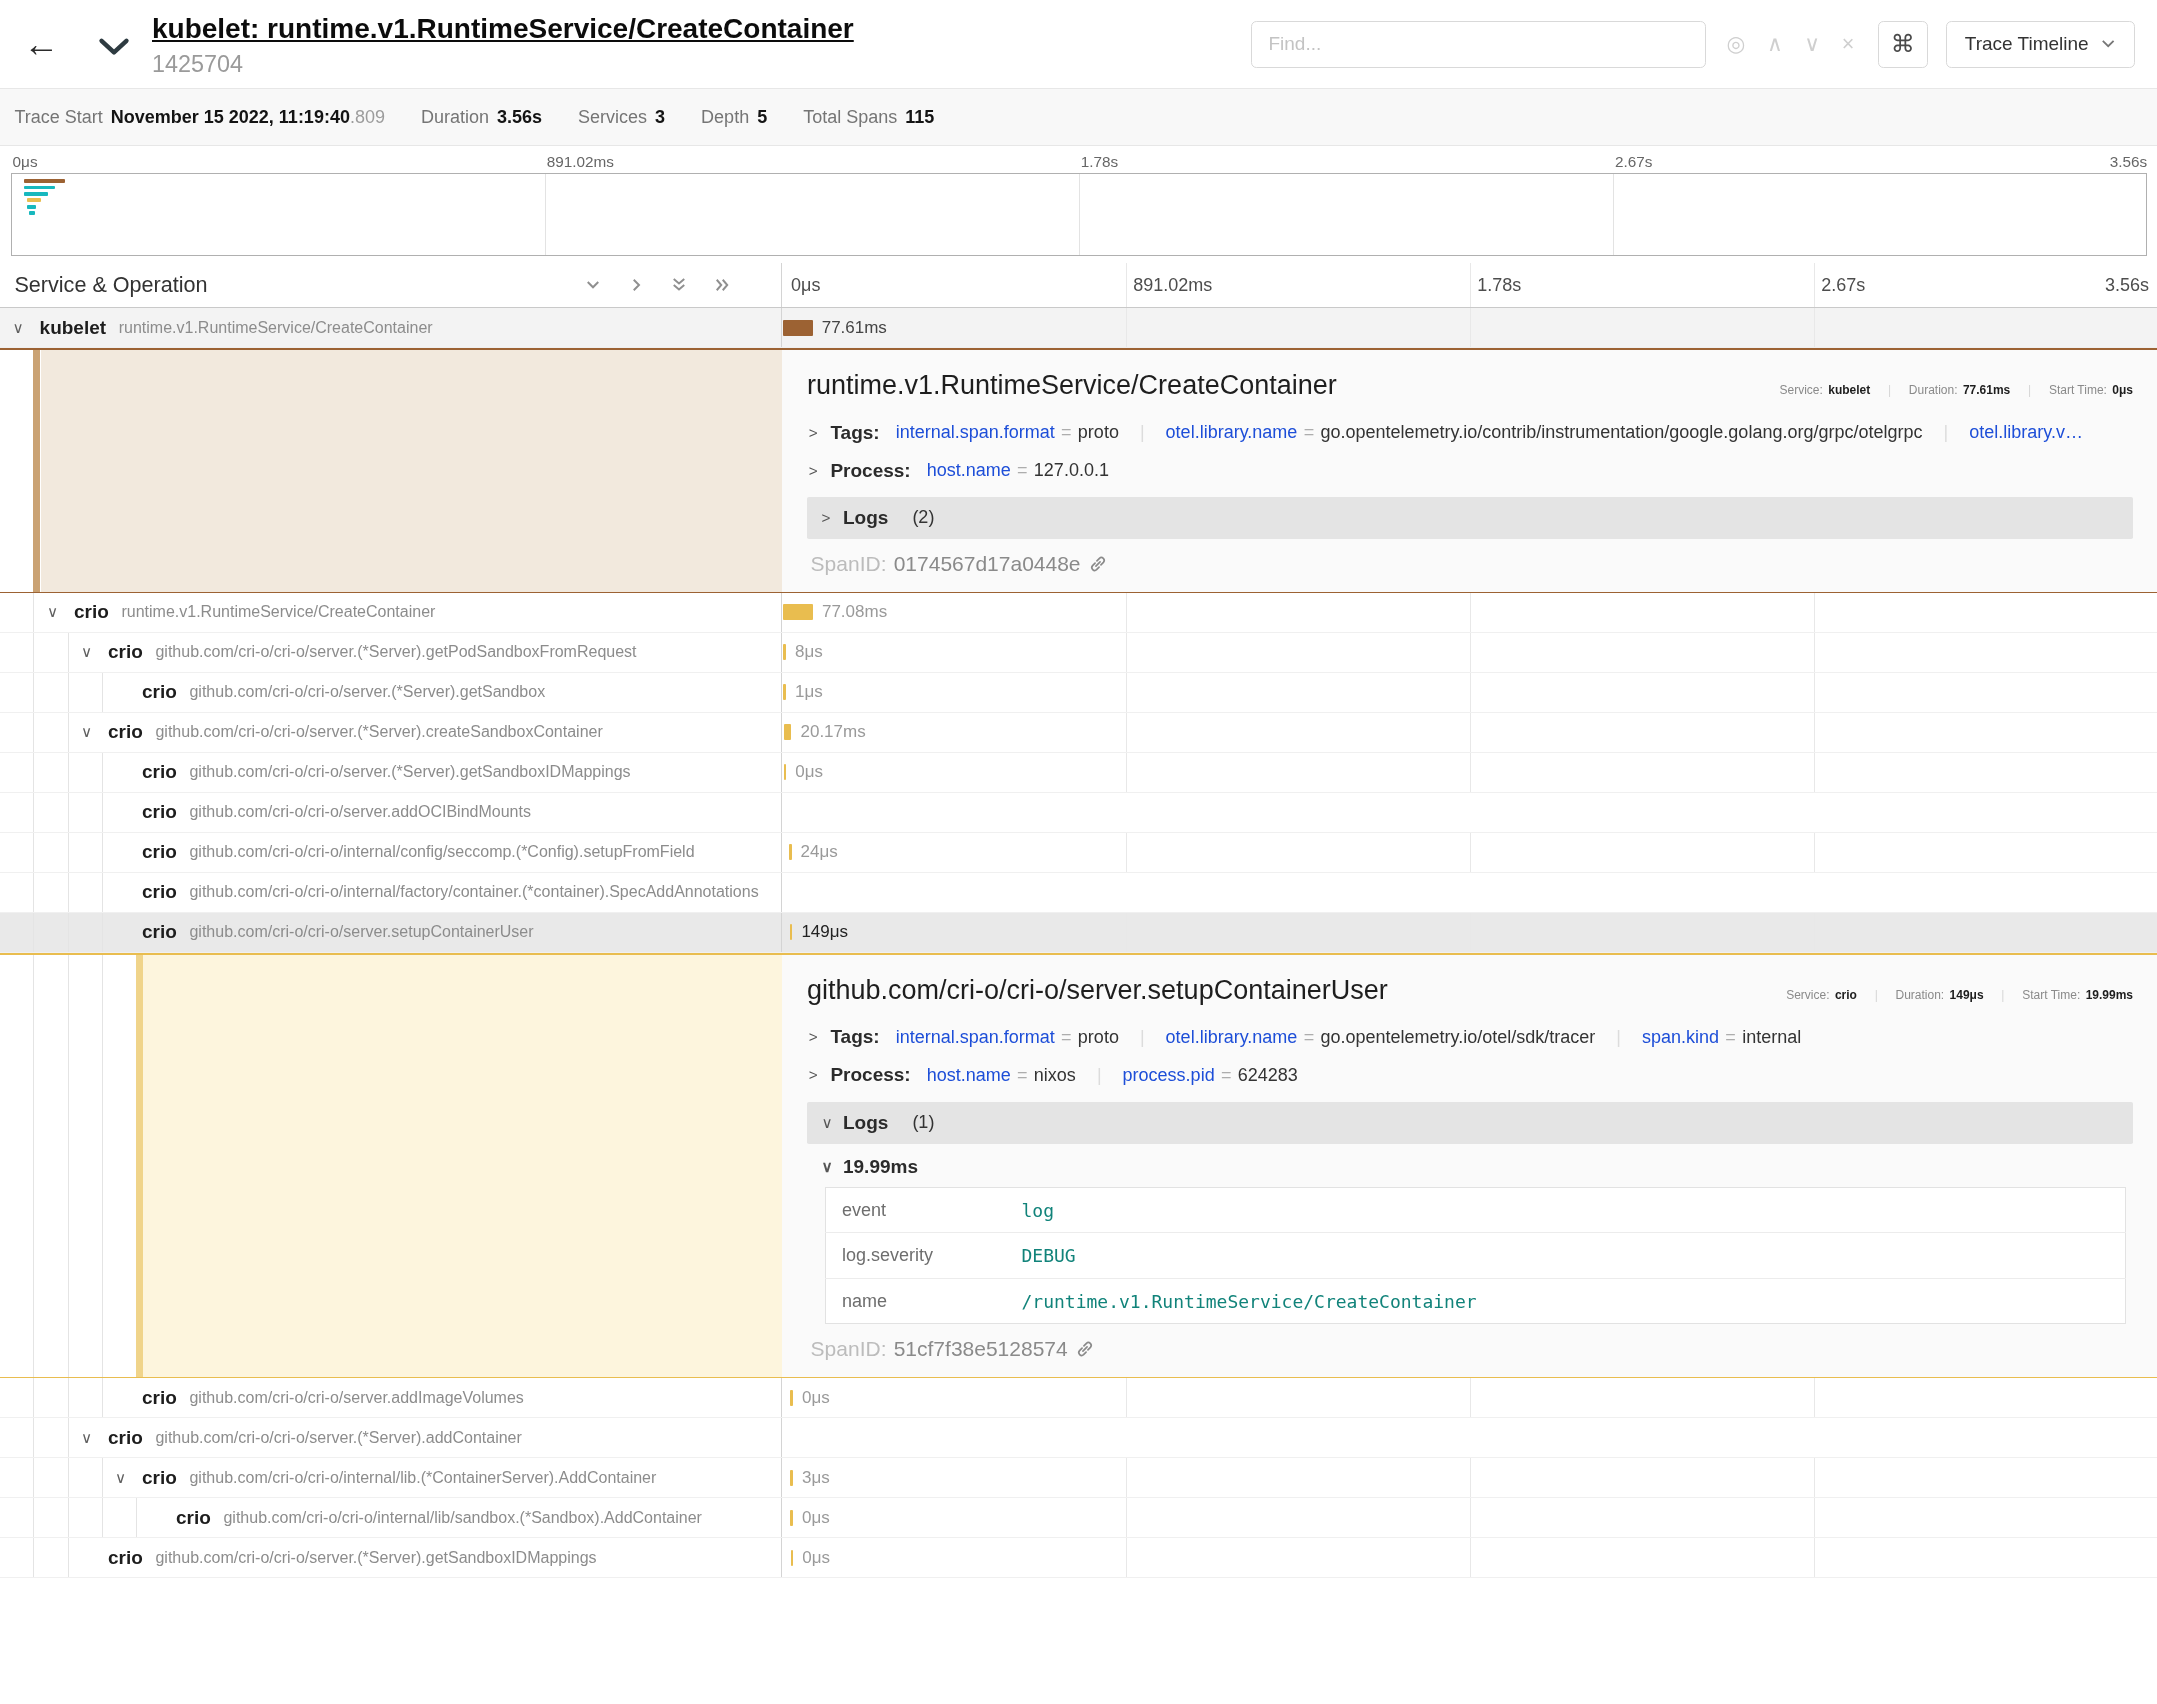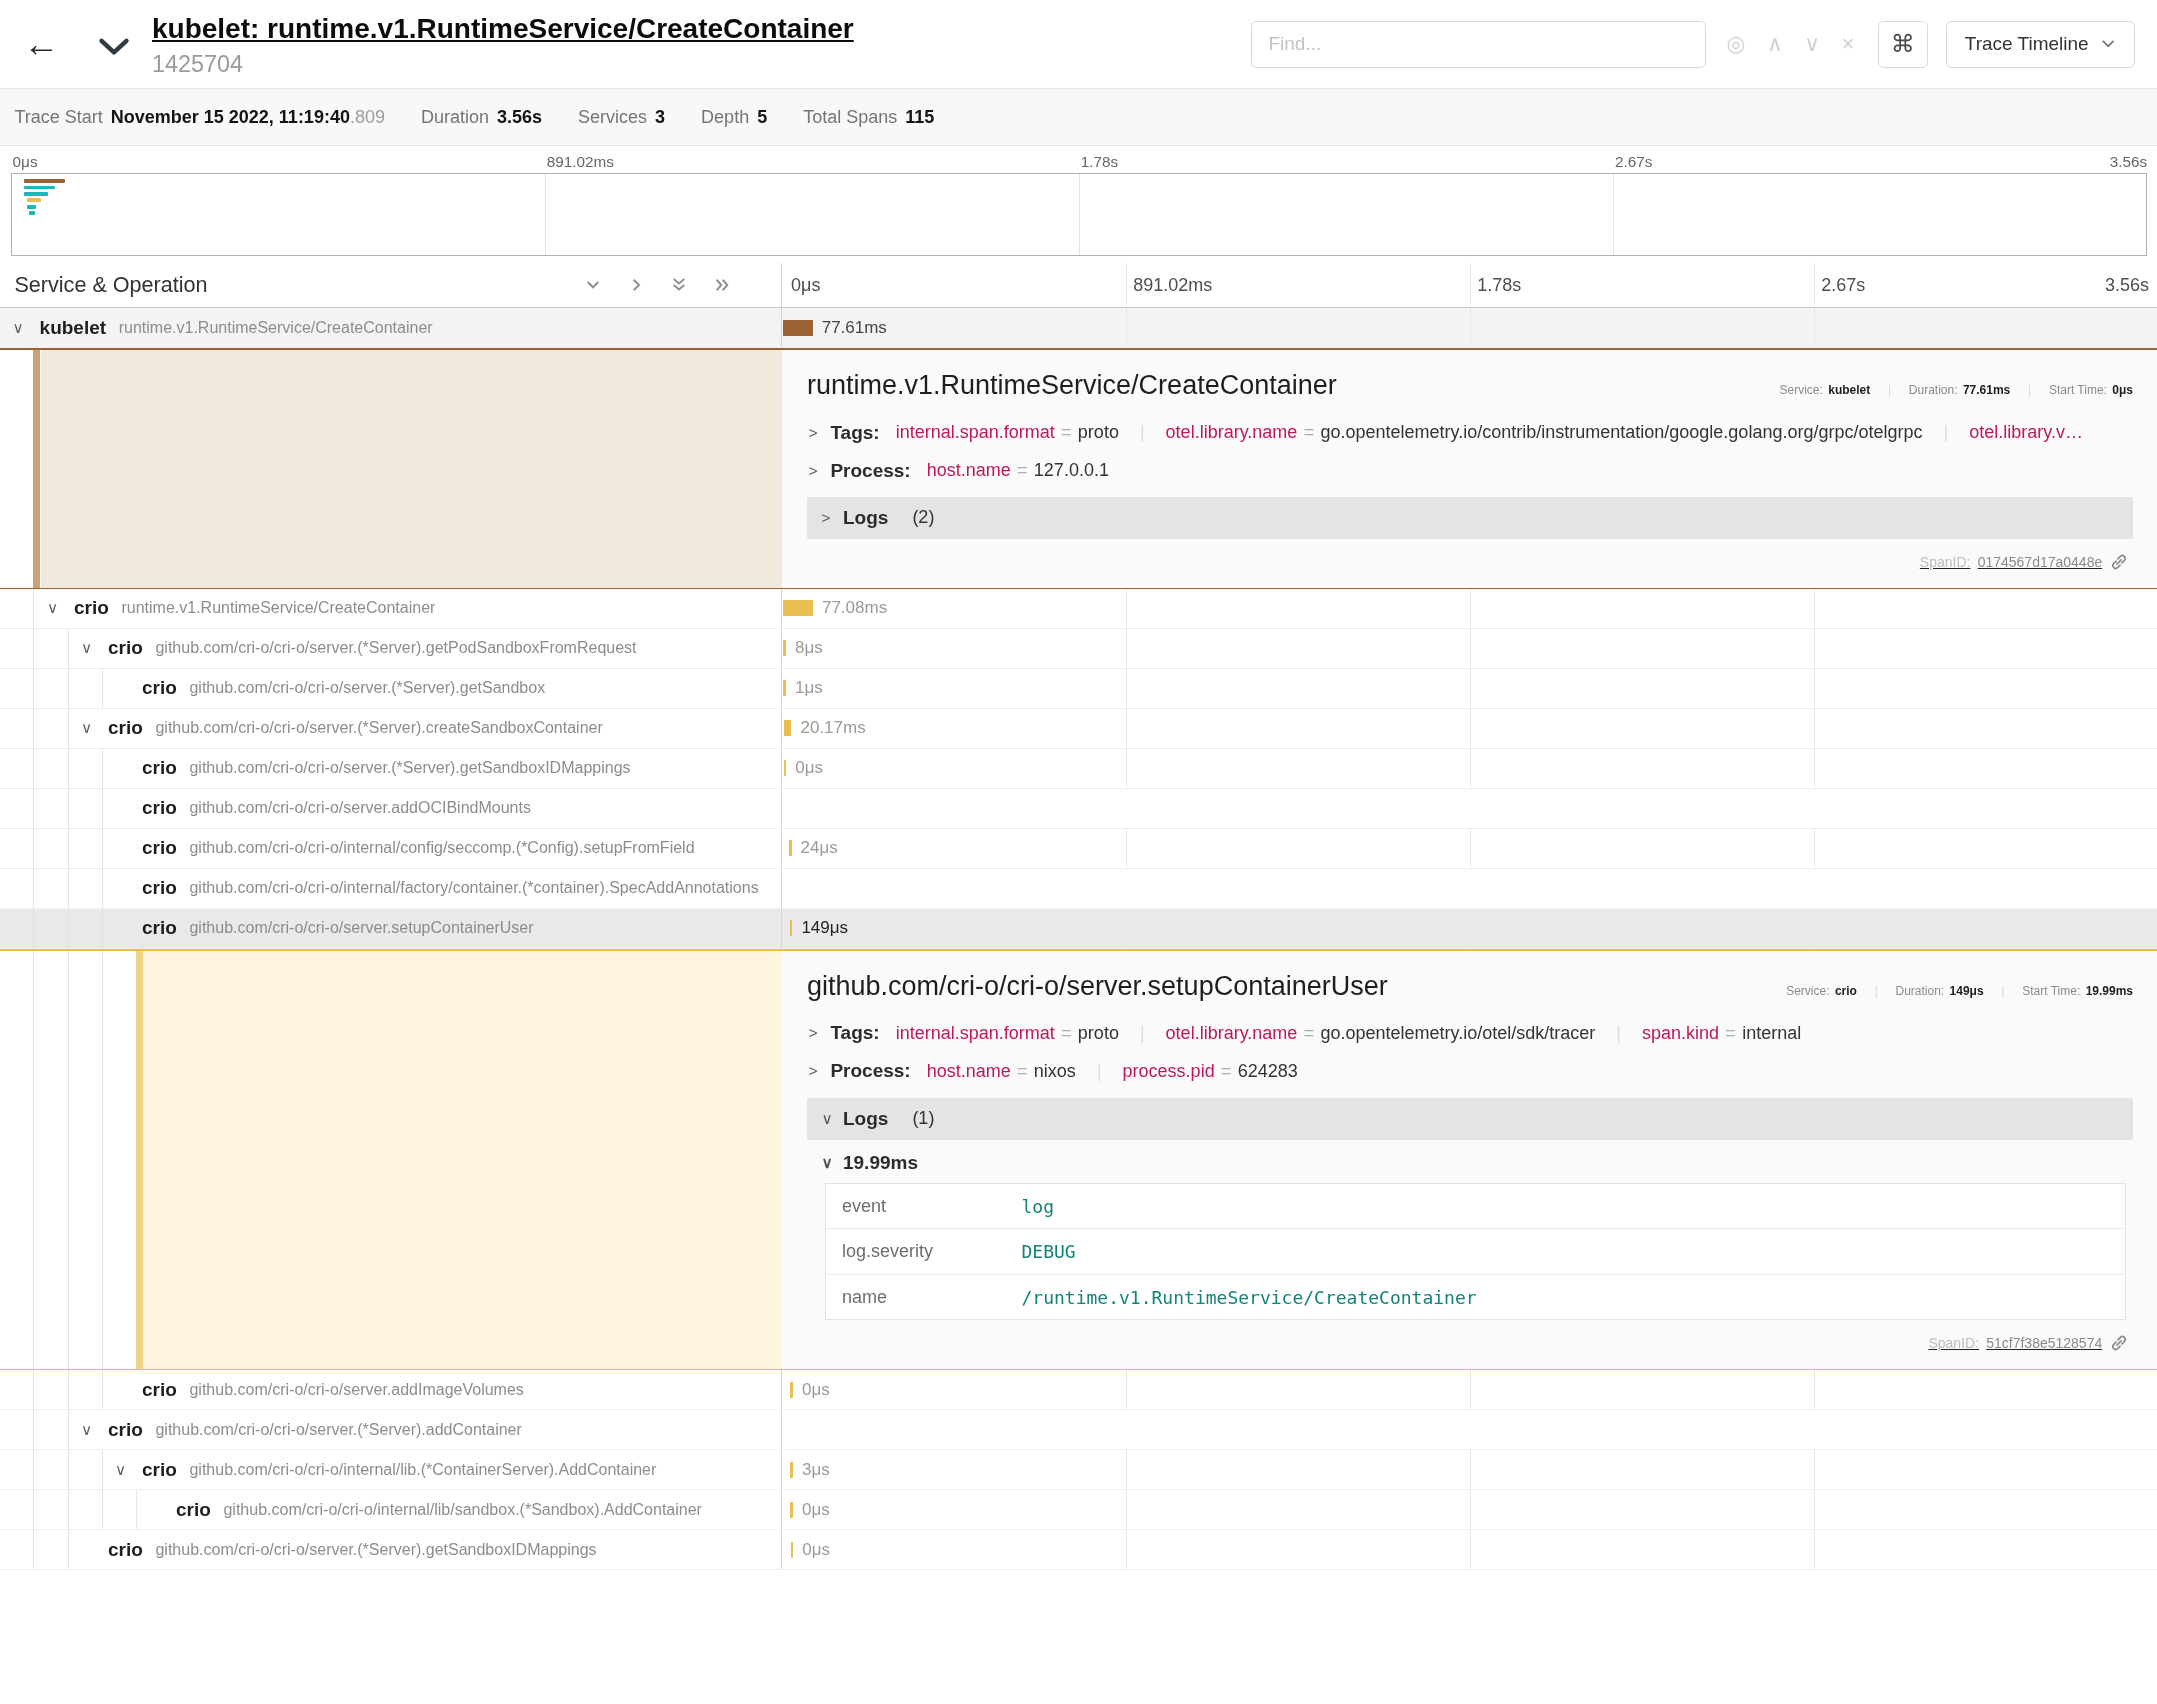--- a/index.html
+++ b/index.html
@@ -75,35 +75,35 @@
   .detail-card { flex: 1; min-width: 0; background: #fafafa; padding: 20px 25px 14.4px; }
   .dc-head { display: flex; align-items: baseline; margin-bottom: 12.6px; gap: 18px; }
   .dc-title { font-size: 27px; font-weight: 400; color: #1e1e1e; flex: 1; min-width: 0; white-space: nowrap; overflow: hidden; text-overflow: ellipsis; }
   .dc-meta { white-space: nowrap; font-size: 12px; color: #8a8a8a; }
   .dc-meta b { color: #1d1d1d; font-weight: 700; margin-left: 5.4px; }
   .meta-sep { color: #d6d6d6; margin: 0 14.4px; }
   .acc-line { display: flex; align-items: center; padding: 8px 1.8px; font-size: 18px; min-width: 0; cursor: pointer; }
   .acc-chevron { color: #555; width: 21.6px; flex: none; font-size: 15.3px; }
   .acc-label { font-weight: 700; color: #2b2b2b; margin-right: 16px; font-size: 19px; flex: none; }
   .kv-summary { min-width: 0; white-space: nowrap; overflow: hidden; text-overflow: ellipsis; color: #8a8a8a; }
-  .kv .k { color: #be185d; }
+  .kv .k { color: #1d4ed8; }
   .kv .eq { color: #adadad; margin: 0 6.3px; }
   .kv .v { color: #333; }
   .kv-sep { color: #dcdcdc; margin: 0 16px; }
   .logs-bar { background: #e4e4e4; padding: 10px 14.4px; display: flex; align-items: center; margin-top: 7.2px; font-size: 19px; border-radius: 1.8px; cursor: pointer; }
   .logs-count { margin-left: 8px; color: #333; font-size: 18px; }
   .log-entry { padding: 9px 3.6px 0 14.4px; }
   .log-entry-head { display: flex; align-items: center; font-size: 19px; font-weight: 700; color: #2b2b2b; padding: 3.6px 0 9px; cursor: pointer; }
   .kv-table { width: calc(100% - 7.2px); border: 0.9px solid #e2e2e2; border-collapse: collapse; background: #fff; margin-left: 3.6px; }
   .kv-table td { border-bottom: 0.9px solid #ececec; padding: 11.7px 16px; font-size: 18px; }
   .kv-table tr:last-child td { border-bottom: none; }
   .kv-table td.k { width: 180px; color: #6e6e6e; }
   .kv-table td.v { font-family: "DejaVu Sans Mono", monospace; color: #11837a; }
   .log-note { font-size: 16px; color: #9c9c9c; padding: 12.6px 0 1.8px 16px; }
-  .spanid-row { display: flex; justify-content: flex-end; align-items: center; gap: 7.2px; font-size: 14px; padding: 12.6px 3.6px 1.8px; text-decoration: underline; }
+  .spanid-row { display: flex; align-items: center; gap: 7.2px; font-size: 21px; padding: 12.6px 3.6px 1.8px; }
   .spanid-label { color: #bcbcbc; }
   .spanid-value { color: #8a8a8a; }
   .link-icon { cursor: pointer; }
 </style>
 </head>
 <body>
 
 <header class="header">
   <button class="back-btn">
     <span>←</span>

